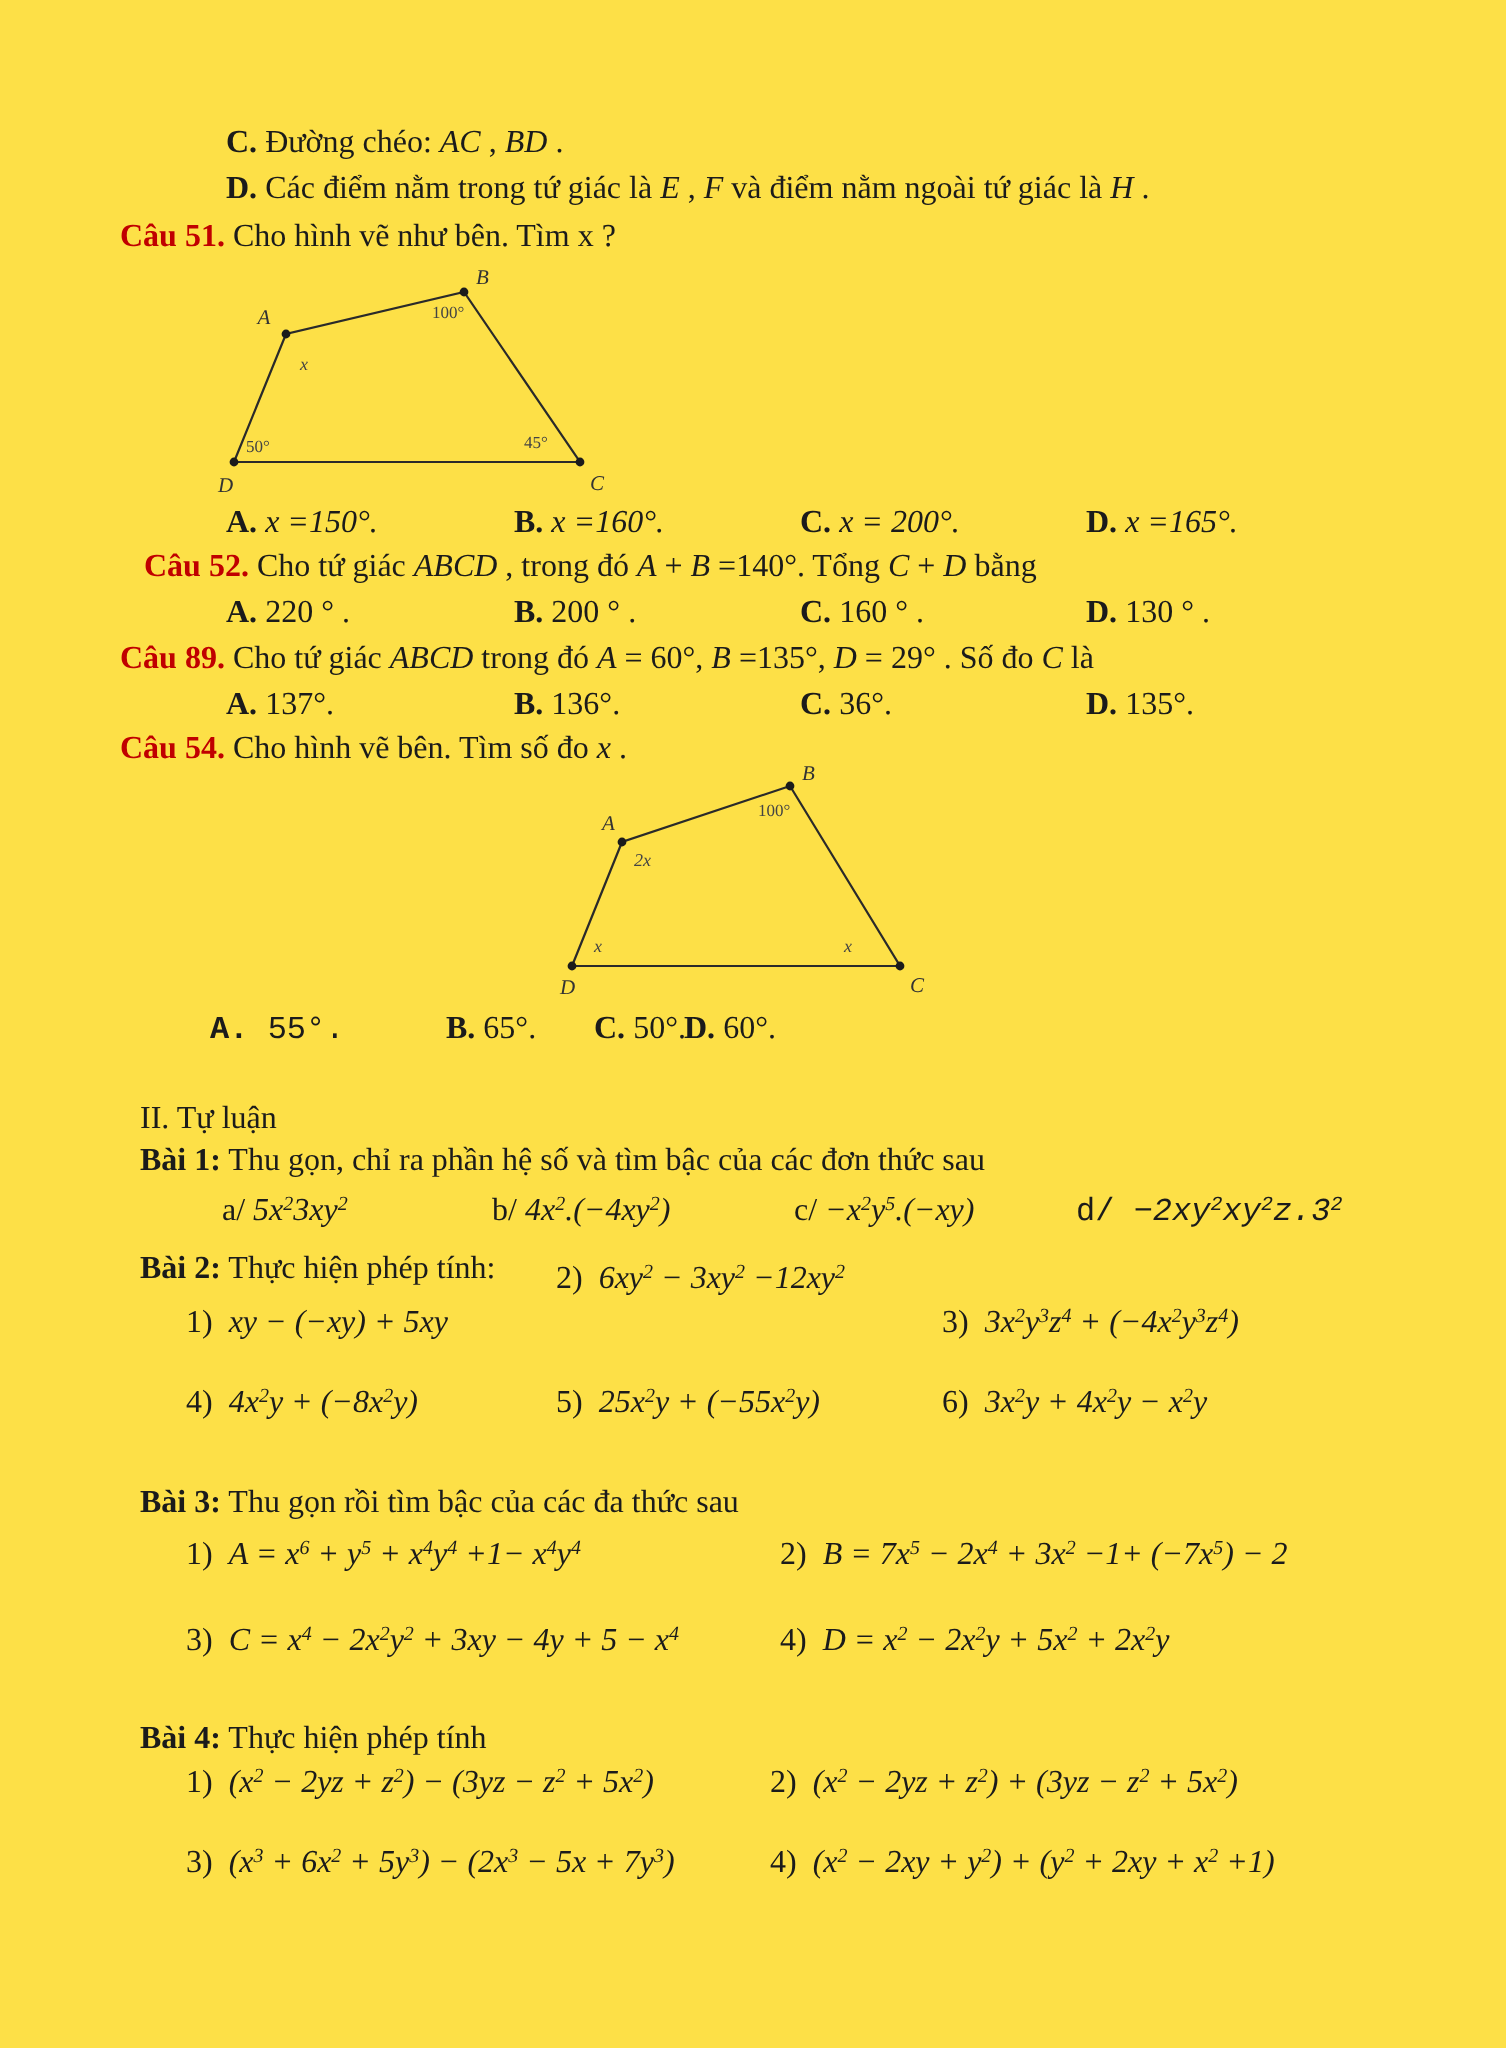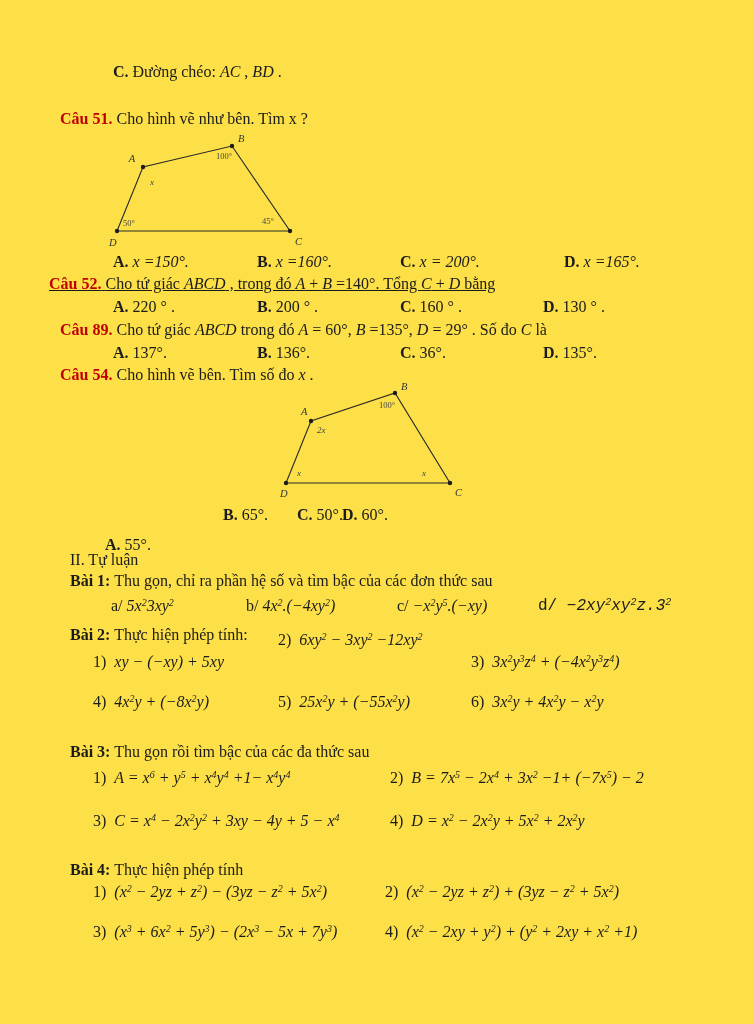--- a/index.html
+++ b/index.html
@@ -26,20 +26,24 @@
 </style>
 </head>
 <body>
 
 <div class="page">
 
   <div class="abs" style="top:62px;left:113px;">
     <b>C.</b>
     <span>Đường chéo: <i>AC</i> , <i>BD</i> .</span>
   </div>
+  <div class="abs" style="top:85px;left:113px;">
+    <b>D.</b>
+    <span>Các điểm nằm trong tứ giác là <i>E</i> , <i>F</i>  và điểm nằm ngoài tứ giác là <i>H</i> .</span>
+  </div>
 
   <div class="abs" style="top:109px;left:60px;">
     <b class="red">Câu 51.</b>
     <span>Cho hình vẽ như bên. Tìm x ?</span>
   </div>
 
   <svg class="fig" style="top:131px;left:95px;" width="260" height="122" viewBox="0 0 260 122">
     <polygon points="22,100 48,36 137,15 195,100"></polygon>
     <circle cx="22" cy="100" r="2.2"></circle>
     <circle cx="48" cy="36" r="2.2"></circle>
@@ -52,24 +56,24 @@
     <text class="alabel it" x="55" y="54">x</text>
     <text class="alabel" x="121" y="28">100°</text>
     <text class="alabel" x="167" y="93">45°</text>
     <text class="alabel" x="28" y="95">50°</text>
   </svg>
 
   <div>
     <span class="abs" style="top:252px;left:113px;"><b>A.</b> <span class="math"><i>x</i> =150°.</span></span>
     <span class="abs" style="top:252px;left:257px;"><b>B.</b> <span class="math"><i>x</i> =160°.</span></span>
     <span class="abs" style="top:252px;left:400px;"><b>C.</b> <span class="math"><i>x</i> = 200°.</span></span>
-    <span class="abs" style="top:252px;left:564px;text-align:right;"><b>D.</b> <span class="math"><i>x</i> =165°.</span></span>
+    <span class="abs" style="top:252px;left:543px;text-align:right;"><b>D.</b> <span class="math"><i>x</i> =165°.</span></span>
   </div>
 
-  <div class="abs" style="top:274px;left:49px;text-decoration:underline;">
+  <div class="abs" style="top:274px;left:72px;">
     <b class="red">Câu 52.</b>
     <span>Cho tứ giác  <i>ABCD</i> , trong đó  <i>A</i> + <i>B</i> =140°. Tổng  <i>C</i> + <i>D</i>  bằng</span>
   </div>
   <div>
     <span class="abs" style="top:297px;left:113px;"><b>A.</b> <span>220 ° .</span></span>
     <span class="abs" style="top:297px;left:257px;"><b>B.</b> <span>200 ° .</span></span>
     <span class="abs" style="top:297px;left:400px;"><b>C.</b> <span>160 ° .</span></span>
     <span class="abs" style="top:297px;left:543px;"><b>D.</b> <span>130 ° .</span></span>
   </div>
 
@@ -99,21 +103,21 @@
     <text class="vlabel" x="124" y="9">B</text>
     <text class="vlabel" x="178" y="115">C</text>
     <text class="vlabel" x="3" y="116">D</text>
     <text class="alabel it" x="40" y="52">2x</text>
     <text class="alabel" x="102" y="27">100°</text>
     <text class="alabel it" x="145" y="95">x</text>
     <text class="alabel it" x="20" y="95">x</text>
   </svg>
 
   <div>
-    <span class="abs" style="top:535px;left:105px;"><b>A.</b> <span>55°.</span></span>
+    <span class="abs" style="top:505px;left:105px;font-family:Liberation Mono, monospace;"><b>A.</b> <span>55°.</span></span>
     <span class="abs" style="top:505px;left:223px;"><b>B.</b> <span>65°.</span></span>
     <span class="abs" style="top:505px;left:297px;"><b>C.</b> <span>50°.</span></span>
     <span class="abs" style="top:505px;left:342px;"><b>D.</b> <span>60°.</span></span>
   </div>
 
   <div class="abs" style="top:550px;left:70px;">II. Tự luận</div>
 
   <div class="abs" style="top:571px;left:70px;">
     <b>Bài 1:</b>
     <span>Thu gọn, chỉ ra phần hệ số và tìm bậc của các đơn thức sau</span>

